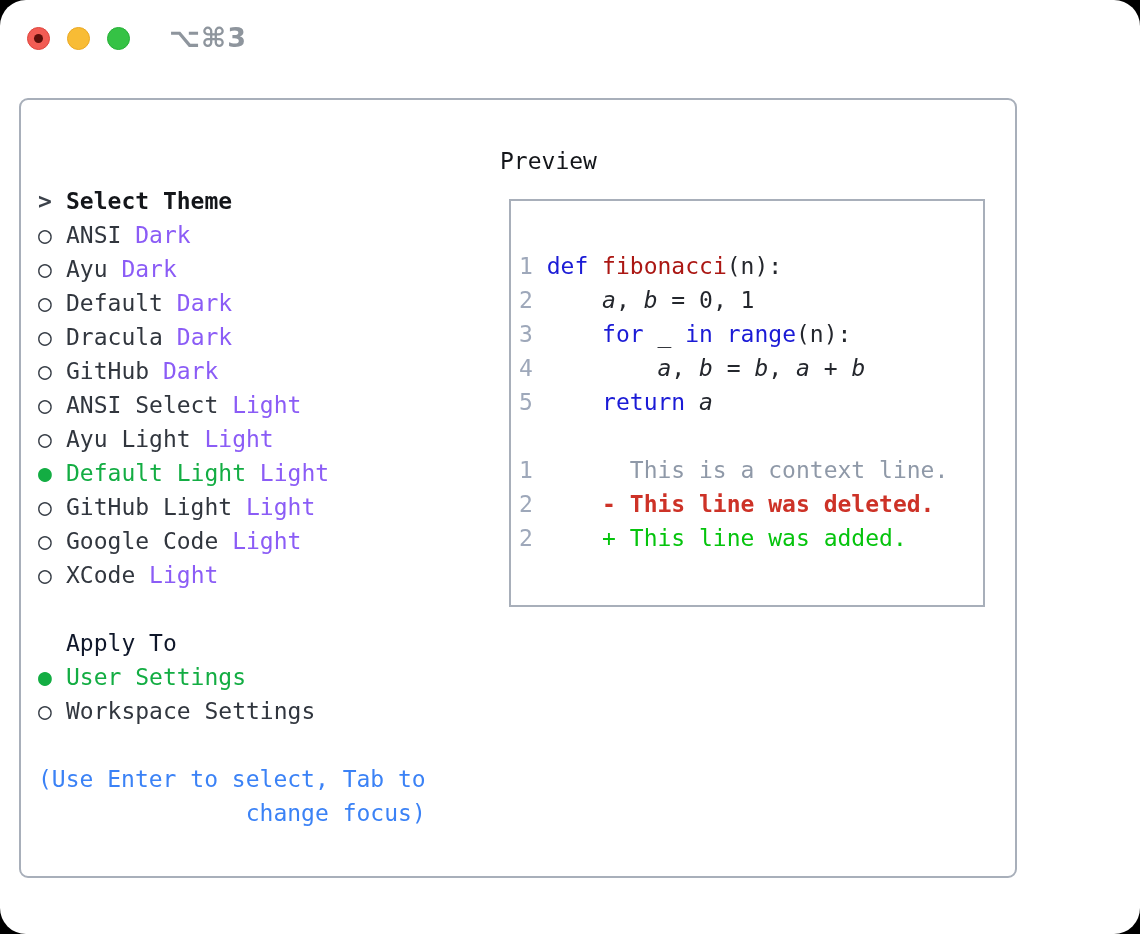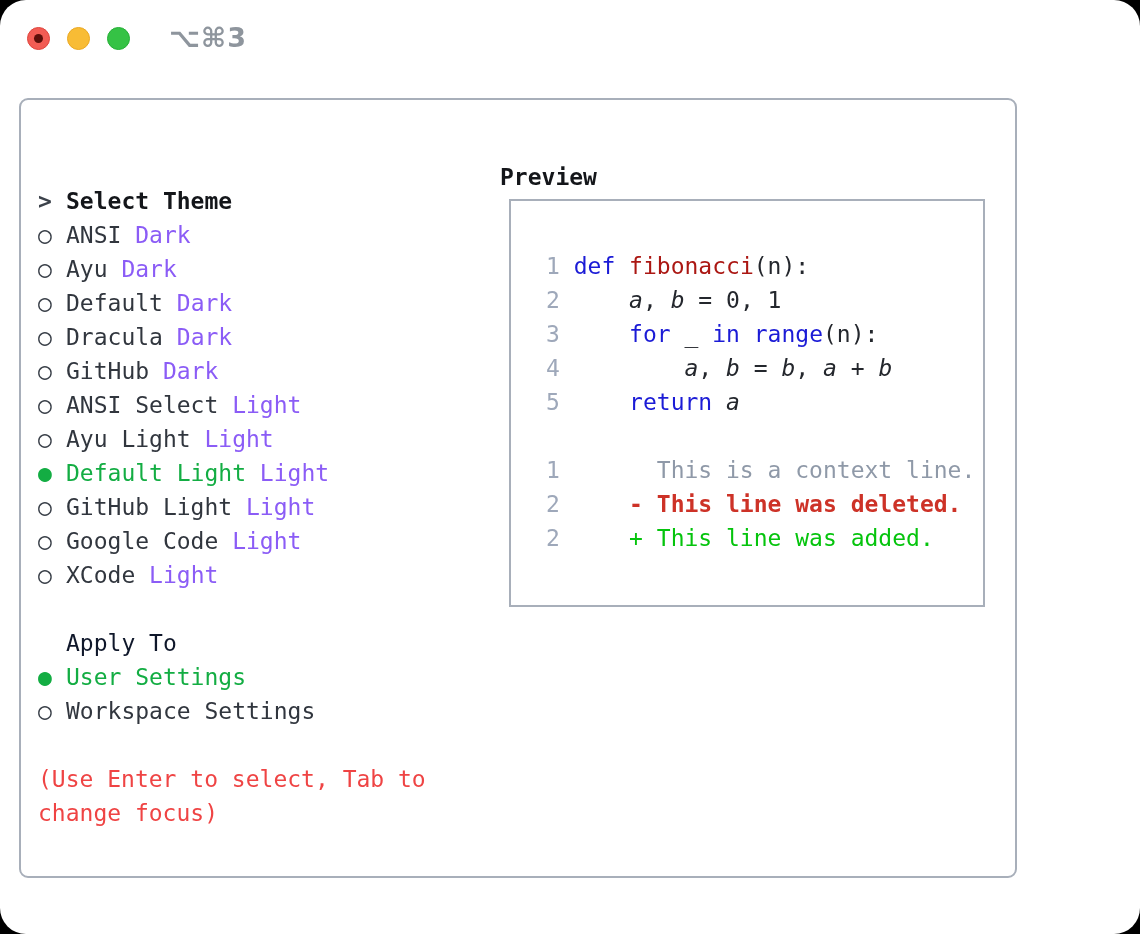--- a/index.html
+++ b/index.html
@@ -30,32 +30,32 @@
   }
   .row{white-space:pre;height:34px;line-height:34px;font-size:23px;color:#31363e;}
   .marker{display:inline-block;width:28px;color:#3c424b;}
   .marker.sel{color:#13ad43;}
   .name.sel{color:#13ad43;}
   .variant{color:#8b5cf6;}
   .left-col{position:absolute;left:17px;top:48px;margin-top:36px;}
   .header-row{font-weight:bold;color:#14161a;}
   .apply-header{color:#0f172a;}
   .spacer{height:34px;}
-  .hint{color:#ef4444;}
+  .hint{color:#3b82f6;text-align:right;}
   
   .preview-title{
-    position:absolute;left:479px;top:60px;height:34px;line-height:34px;
-    font-size:23px;font-weight:bold;color:#14161a;
+    position:absolute;left:479px;top:44px;height:34px;line-height:34px;
+    font-size:23px;font-weight:normal;color:#14161a;
   }
   .preview-box{
     position:absolute;left:488px;top:99px;width:476px;height:408px;
     border:2px solid #a8afba;box-sizing:border-box;overflow:hidden;
   }
   .code{padding:48px 0 0 8px;}
-  .crow{white-space:pre;height:34px;line-height:34px;font-size:23px;color:#24272d;margin-left:27px;}
+  .crow{white-space:pre;height:34px;line-height:34px;font-size:23px;color:#24272d;}
   .ln{color:#9ea8ba;}
   .kw{color:#1b1bd6;}
   .fn{color:#ab1713;}
   .va{font-style:italic;}
   .pl{color:#24272d;}
   .ctx{color:#8f99a8;}
   .del{color:#cd3227;font-weight:bold;}
   .add{color:#05c40d;text-align:center;}
 </style>
 </head>

